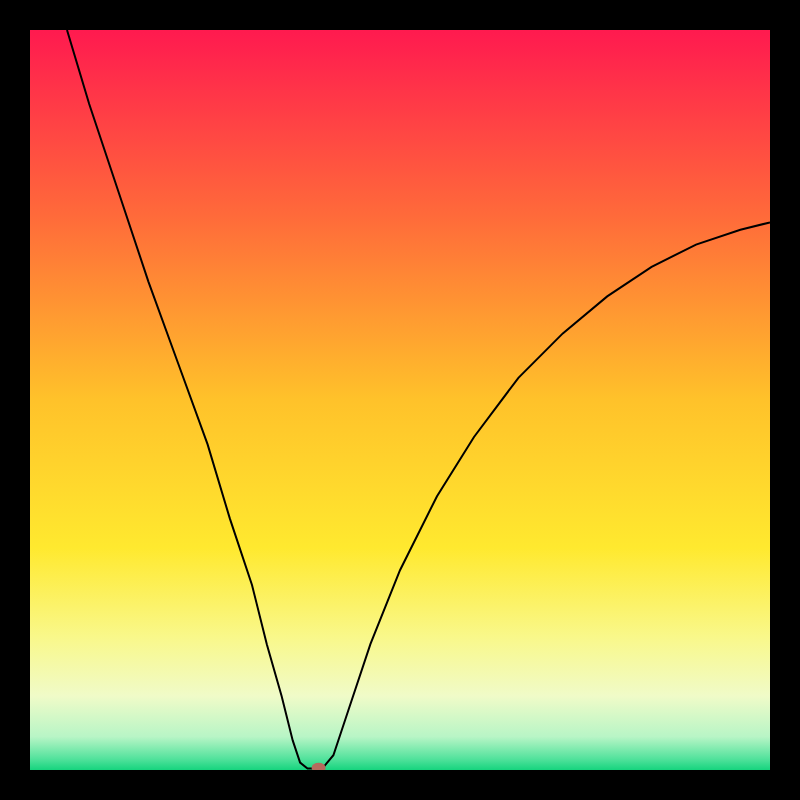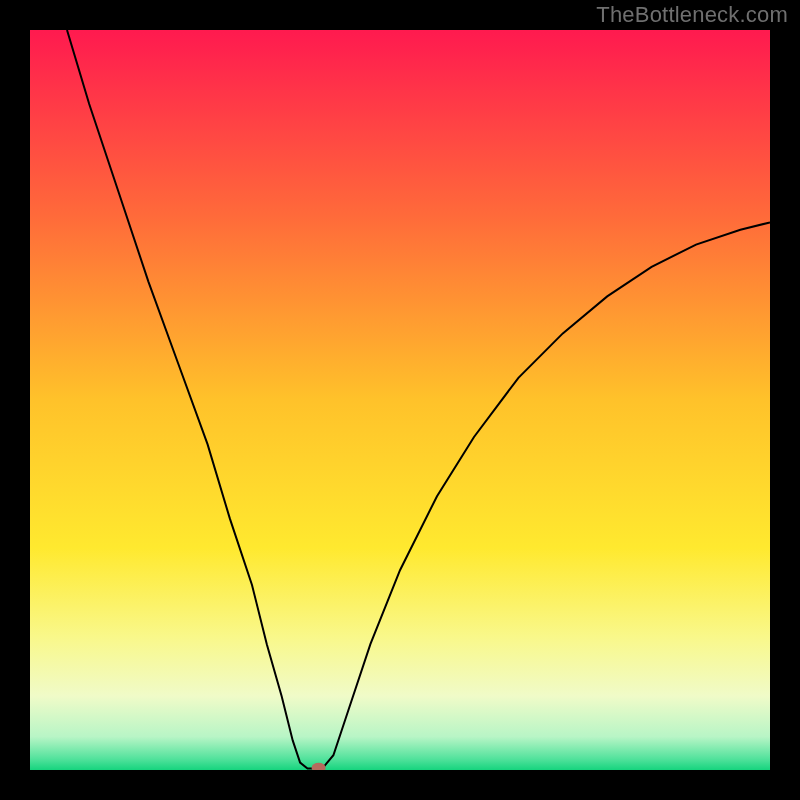--- a/index.html
+++ b/index.html
@@ -37,21 +37,20 @@
   }
   svg {
     display: block;
   }
 </style>
 </head>
 <body>
 
 <div class="frame">
 
-  <div class="watermark">TheBottleneck.com</div>
 
   <div class="plot-wrap">
     <svg id="plot" width="740" height="740" viewBox="0 0 740 740">
       <defs>
         <linearGradient id="bg-grad" x1="0" y1="0" x2="0" y2="1">
             <stop offset="0%" stop-color="#ff1a4f"></stop>
             <stop offset="25%" stop-color="#ff6a3a"></stop>
             <stop offset="50%" stop-color="#ffc22a"></stop>
             <stop offset="70%" stop-color="#ffe92f"></stop>
             <stop offset="82%" stop-color="#f9f88a"></stop>

